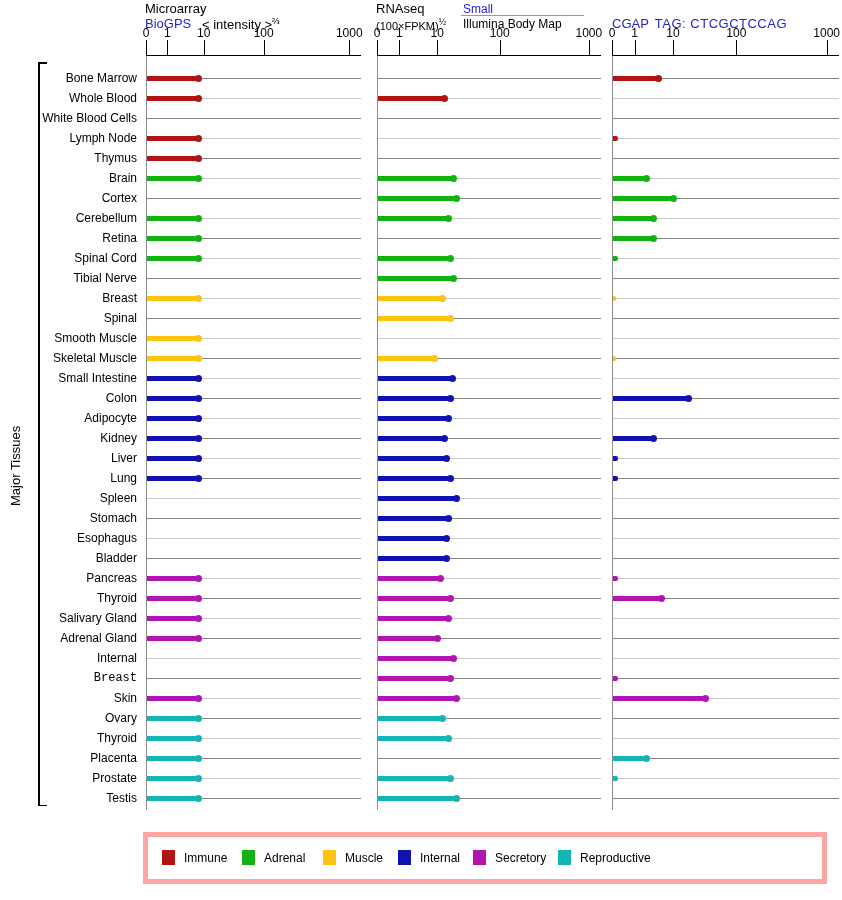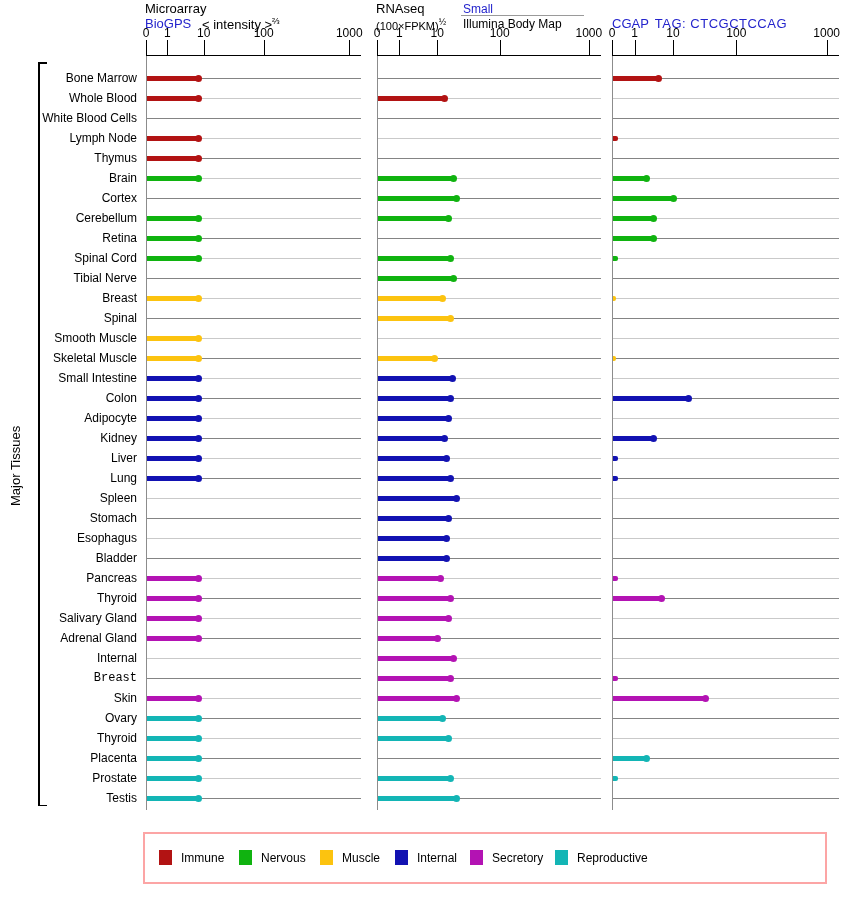--- a/index.html
+++ b/index.html
@@ -13,21 +13,21 @@
   .note{font-size:10.5px;color:#000;margin-left:8px;}
   sup{font-size:9px;}
   .tick{background:#000;width:1px;height:15px;}
   .tick-label{font-size:12px;text-align:center;width:40px;}
   .row-label{font-size:12px;text-align:right;line-height:20px;white-space:nowrap;}
   .row-line{height:1px;}
   .bar{height:5px;border-radius:0 2px 2px 0;}
   .bar-cap{width:7px;height:7px;border-radius:50%;}
   .bracket{background:#000;}
   .vert-label{font-size:13px;writing-mode:vertical-rl;transform:rotate(180deg);white-space:nowrap;}
-  .legend-box{border:2px solid #fca5a5;box-sizing:border-box;}
+  .legend-box{border:5px solid #fca5a5;box-sizing:border-box;}
   .legend-item{position:absolute;top:50%;transform:translateY(-50%);height:16px;}
   .legend-swatch{position:absolute;left:0;top:0;width:13px;height:15px;}
   .legend-label{position:absolute;left:22px;top:1px;font-size:12px;white-space:nowrap;}
   .gtex-divider{background:#9a9a9a;height:1px;}
   .tag-text{margin-left:6px;letter-spacing:0.5px;}
 </style>
 </head>
 <body>
 
 <div class="stage">
@@ -386,21 +386,21 @@
     </div>
 
   <div class="abs legend-box" style="left:143px;top:832px;width:684px;height:52px;">
     <div id="legend-items" style="position:relative;width:100%;height:100%;">
         <div class="legend-item" style="left: 14px;">
           <span class="legend-swatch" style="background: rgb(178, 19, 19);"></span>
           <span class="legend-label">Immune</span>
         </div>
         <div class="legend-item" style="left: 94px;">
           <span class="legend-swatch" style="background: rgb(16, 179, 16);"></span>
-          <span class="legend-label">Nervous</span>
+          <span class="legend-label">Adrenal</span>
         </div>
         <div class="legend-item" style="left: 175px;">
           <span class="legend-swatch" style="background: rgb(252, 195, 15);"></span>
           <span class="legend-label">Muscle</span>
         </div>
         <div class="legend-item" style="left: 250px;">
           <span class="legend-swatch" style="background: rgb(18, 18, 178);"></span>
           <span class="legend-label">Internal</span>
         </div>
         <div class="legend-item" style="left: 325px;">

